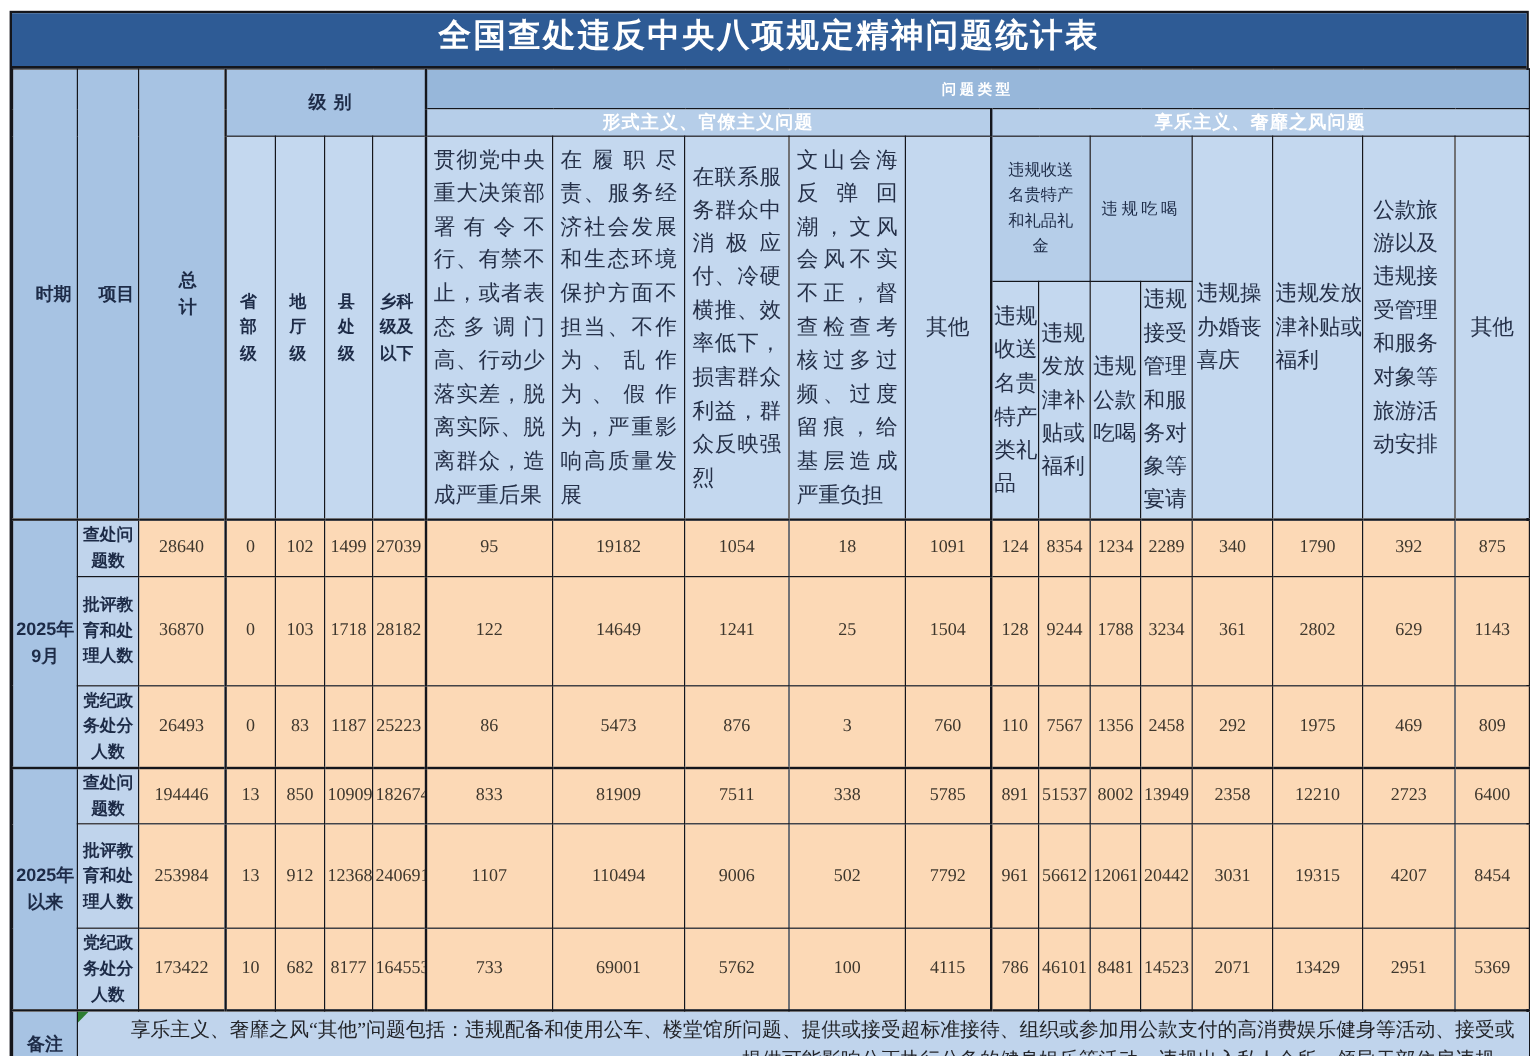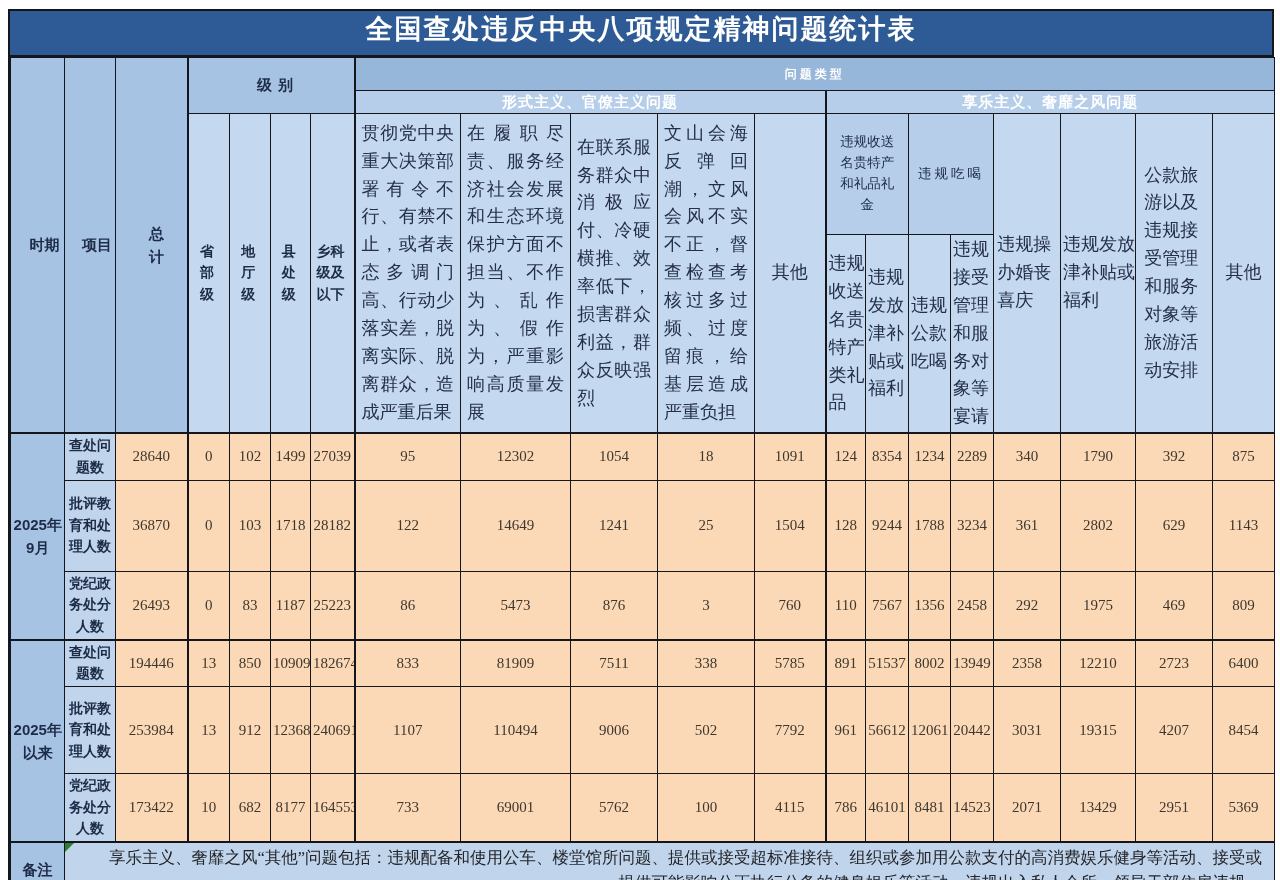--- a/index.html
+++ b/index.html
@@ -123,21 +123,21 @@
     <tbody>
         <tr class="h44">
           <td rowspan="3" class="period"><span class="st w32 ctr">2025年9月</span></td>
           <td class="ilabel"><span class="st w32 ctr">查处问题数</span></td>
           <td class="num">28640</td>
           <td class="num bl2">0</td>
           <td class="num">102</td>
           <td class="num">1499</td>
           <td class="num">27039</td>
           <td class="num bl2">95</td>
-          <td class="num">12302</td>
+          <td class="num">19182</td>
           <td class="num">1054</td>
           <td class="num">18</td>
           <td class="num">1091</td>
           <td class="num bl2">124</td>
           <td class="num">8354</td>
           <td class="num">1234</td>
           <td class="num">2289</td>
           <td class="num">340</td>
           <td class="num">1790</td>
           <td class="num">392</td>

